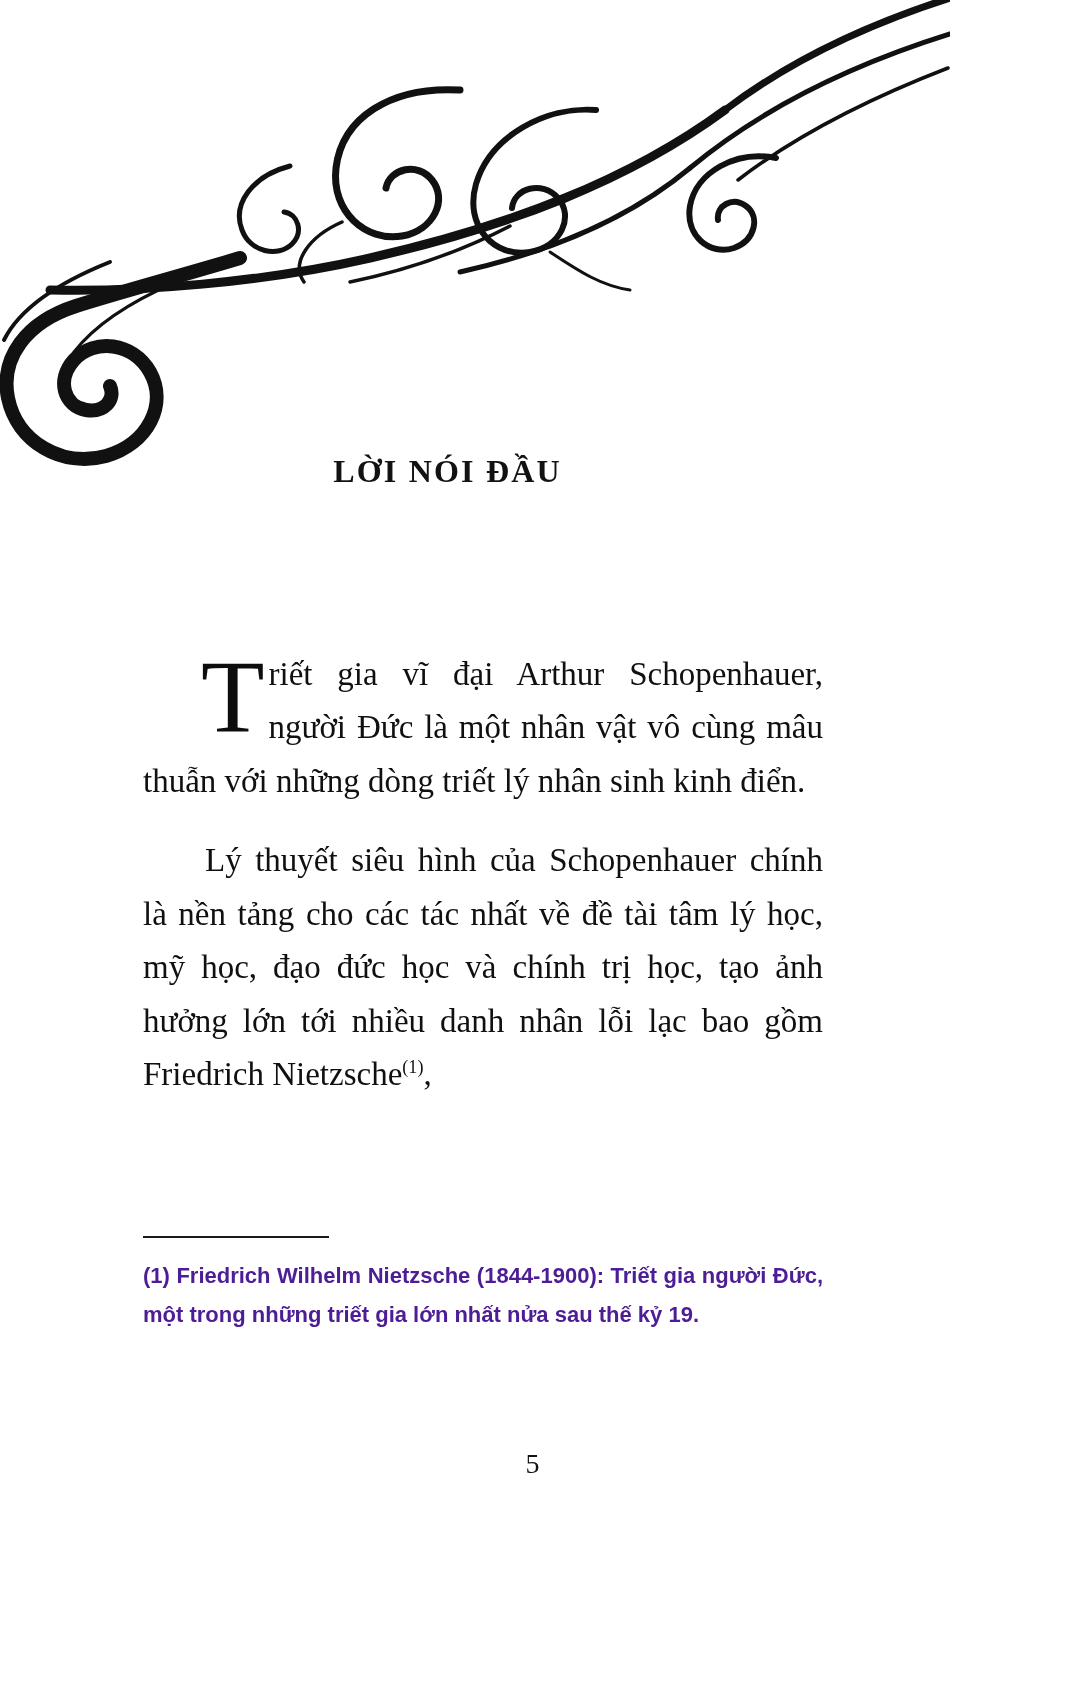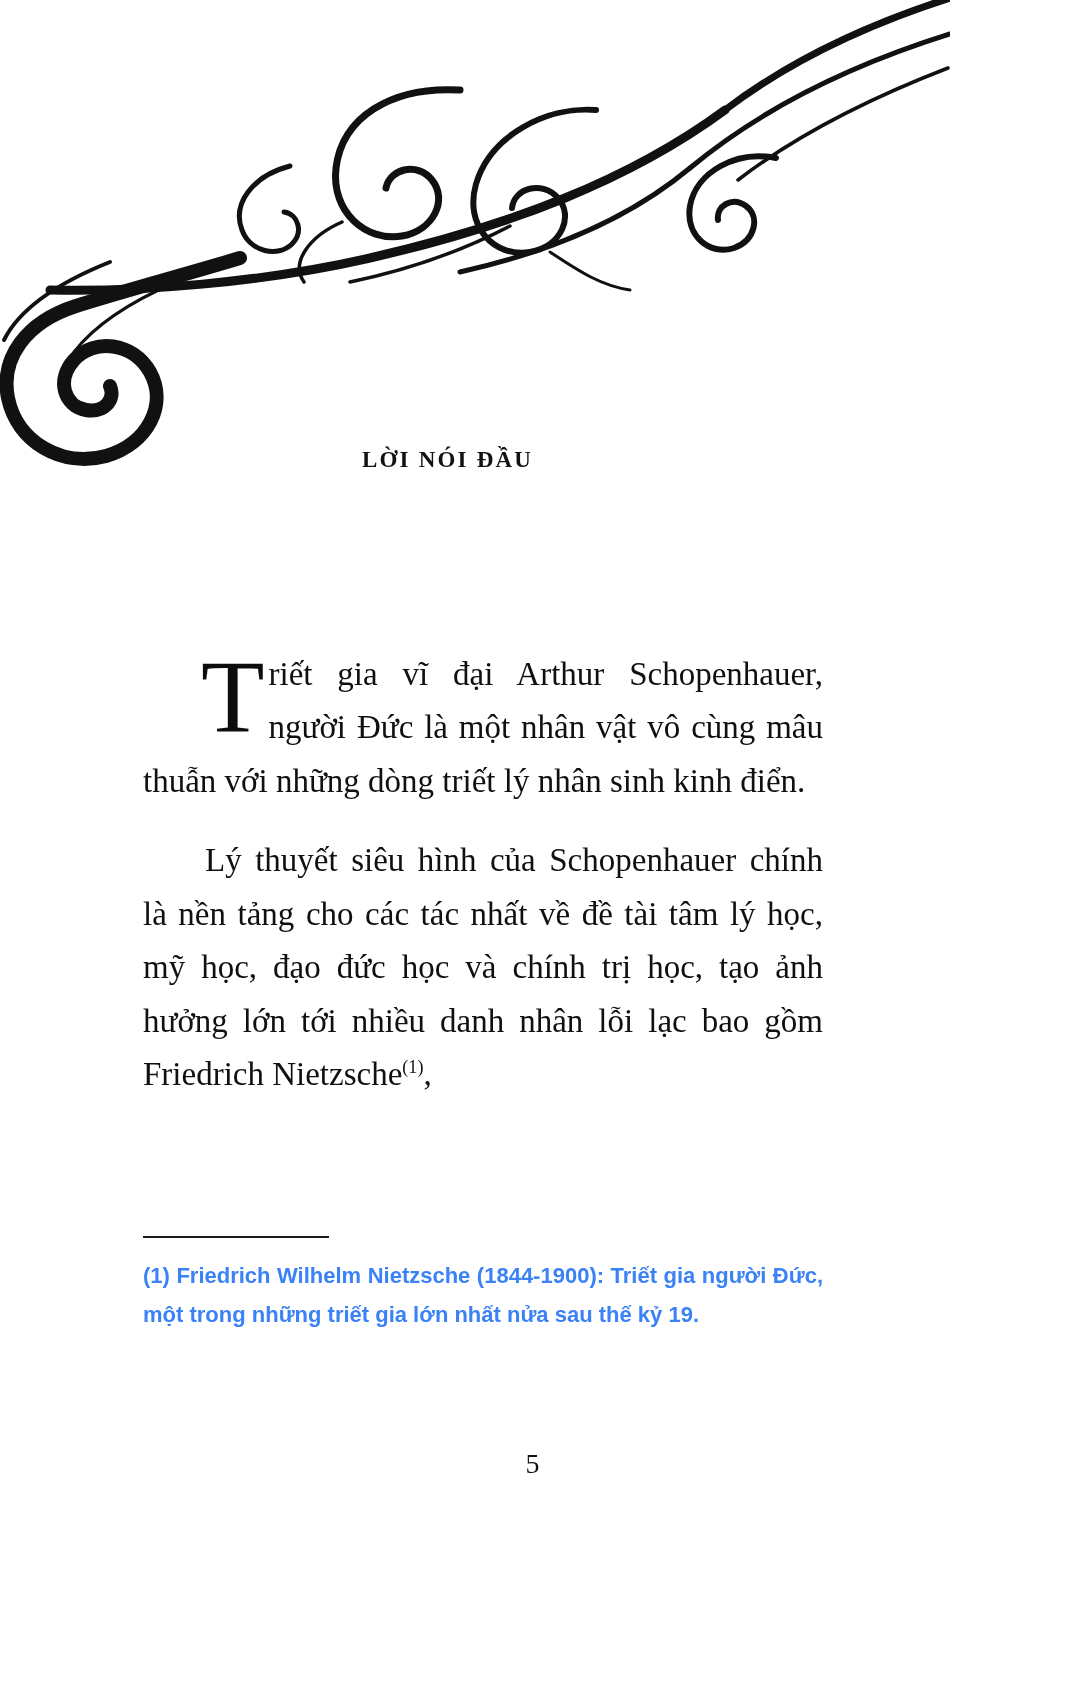--- a/index.html
+++ b/index.html
@@ -34,21 +34,21 @@
   }
 
   
   .chapter-heading {
     position: absolute;
     top: 432px;
     left: 0;
     width: 895px;
     text-align: center;
     font-family: "Liberation Serif", serif;
-    font-size: 23px;
+    font-size: 32px;
     letter-spacing: 2.2px;
     font-weight: 700;
     color: #121212;
   }
 
   
   .body-col {
     position: absolute;
     top: 648px;
     left: 143px;
@@ -102,21 +102,21 @@
 
   .footnote {
     position: absolute;
     top: 1256px;
     left: 143px;
     width: 680px;
     font-family: "Liberation Sans", sans-serif;
     font-size: 22px;
     line-height: 1.78;
     text-align: justify;
-    color: #3b82f6;
+    color: #4c1d95;
     font-weight: 600;
   }
 
   
   .page-number {
     position: absolute;
     top: 1448px;
     left: 0;
     width: 1065px;
     text-align: center;

